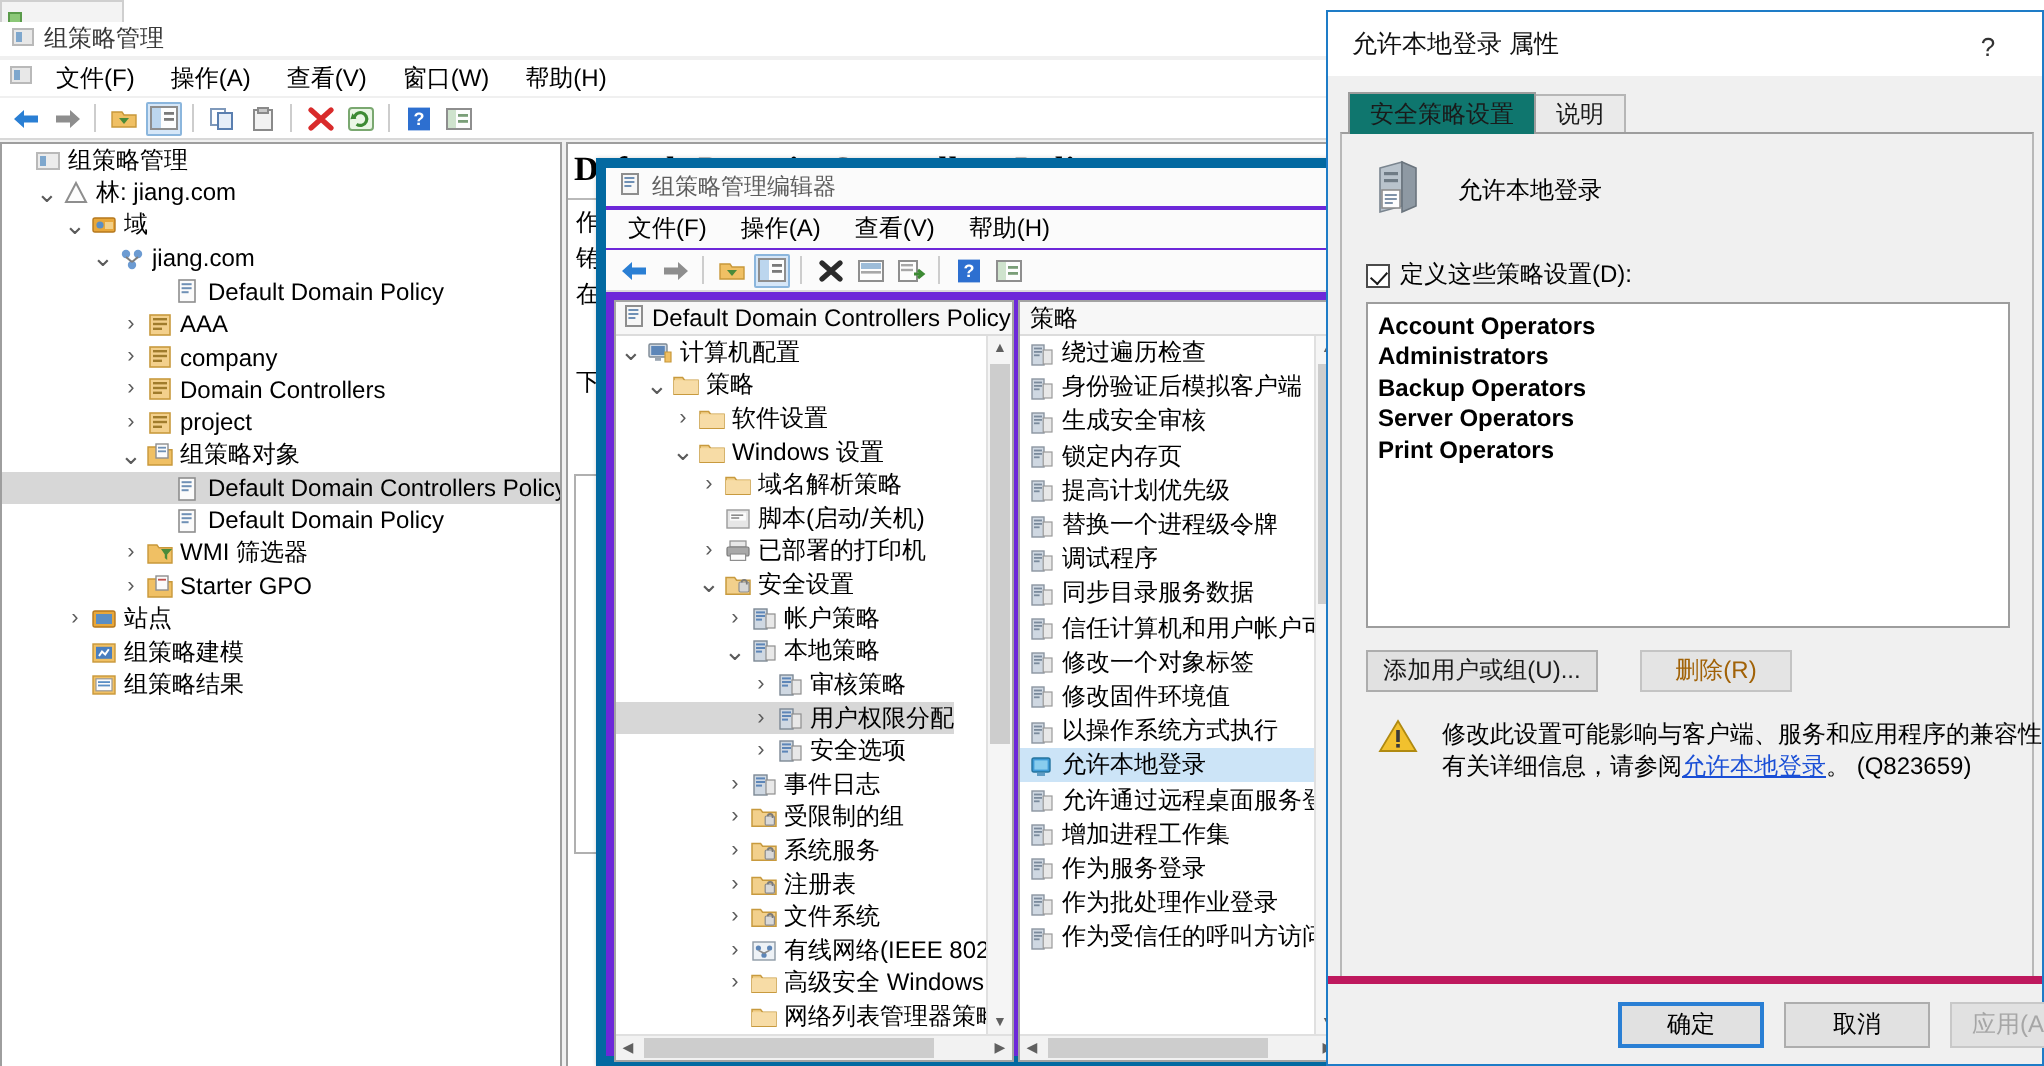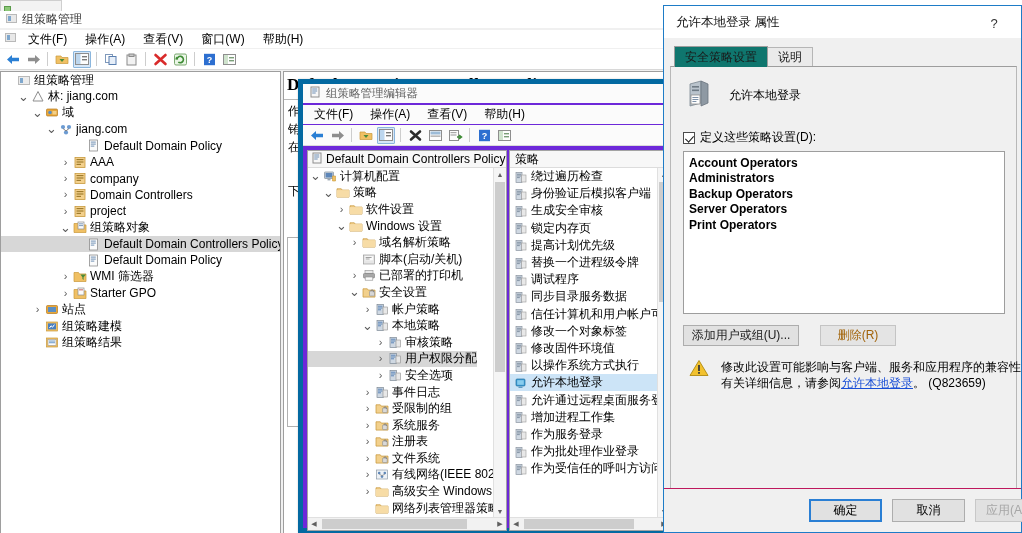--- a/index.html
+++ b/index.html
@@ -120,21 +120,21 @@
                background:#ffffff; border:1px solid #9d9d9d; overflow:hidden; padding:4px 0 0 5px; }
   .memberbox div { font-size:12px; line-height:15.4px; white-space:nowrap;font-weight:bold; }
   .dlg-btnrow { position:absolute; left:12px; top:258px; display:flex; gap:21px; }
   .btn { height:21px; min-width:116px; background:#e1e1e1; border:1px solid #adadad;
          font-size:12px; display:flex; align-items:center; justify-content:center; color:#1a1a1a; }
   .btn.disabled { color:#a16207; border-color:#c4c4c4; background:#e4e4e4; }
   .warnrow { position:absolute; left:18px; top:292px; display:flex; gap:12px; width:320px; }
   .warn-text { font-size:12px; line-height:16px; }
   .warn-link { color:#1a4fd6; text-decoration:underline; }
   .dlg-footer { position:absolute; left:0; bottom:0; width:357px; height:44px; background:#f0f0f0;
-                border-top:1px solid #be185d; display:flex; align-items:center; justify-content:flex-end;
+                border-top:4px solid #be185d; display:flex; align-items:center; justify-content:flex-end;
                 padding-right:0px; gap:10px; }
   .fbtn { height:23px; width:73px; background:#e1e1e1; border:1px solid #adadad; font-size:12px;
           display:flex; align-items:center; justify-content:center; }
   .fbtn.default { border:2px solid #2a7fd4; background:#e1e1e1; }
   .fbtn.disabled { color:#a6a6a6; border-color:#c8c8c8; }
   .fbtn.clipped { width:58px; margin-right:-12px; }
 
   .nowrap { white-space:nowrap; }
 </style>
 </head>

